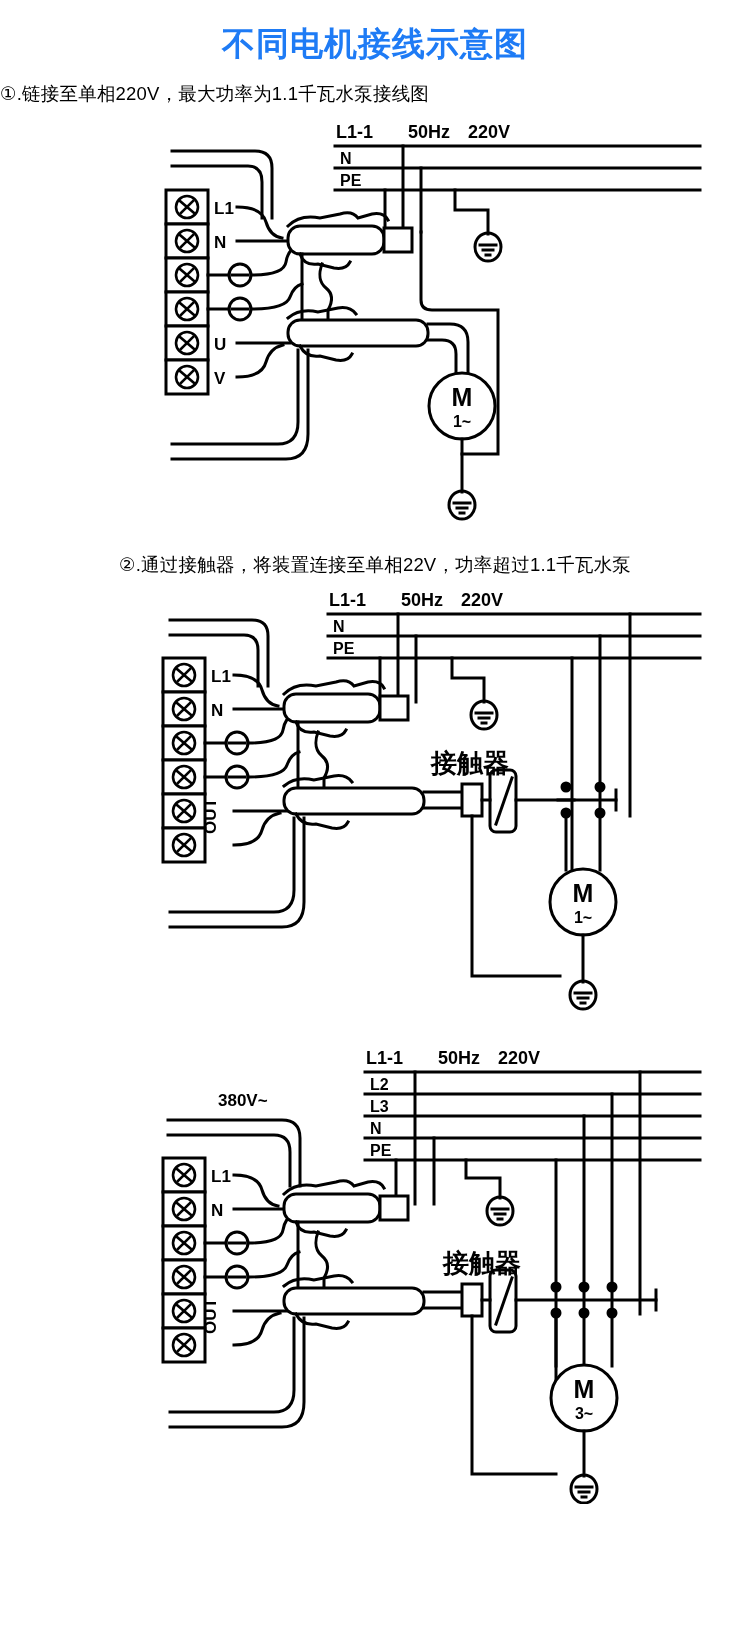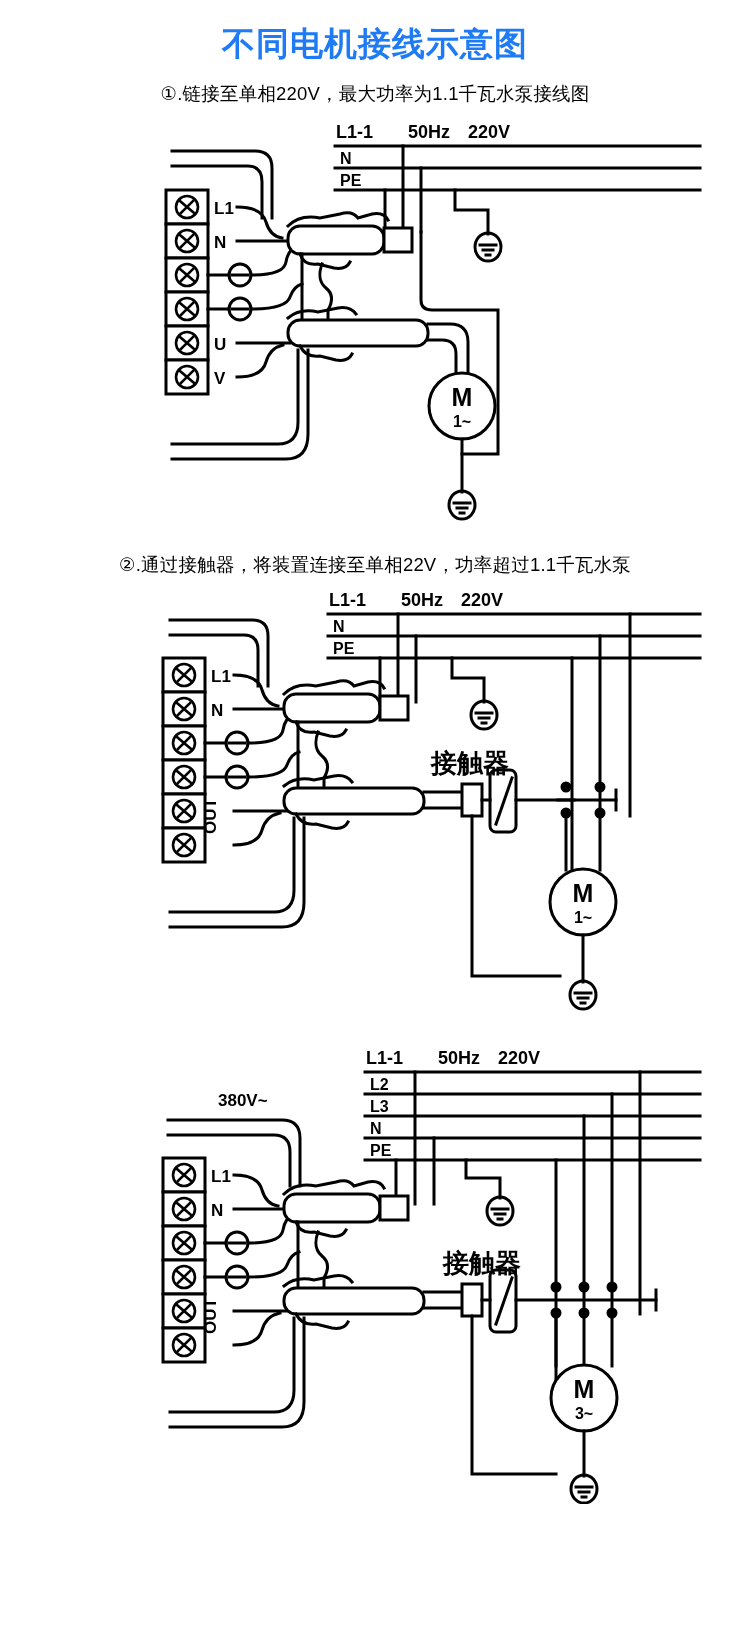--- a/index.html
+++ b/index.html
@@ -24,21 +24,20 @@
   .main-title {
     text-align: center;
     font-size: 33px;
     font-weight: bold;
     color: #1E7BF5;
     letter-spacing: 1px;
     padding-top: 24px;
     line-height: 1.2;
   }
   .caption {
-    text-align: center;
     font-size: 18.5px;
     color: #000000;
     line-height: 1.55;
     margin-top: 16px;
     letter-spacing: 0.2px;
   }
   .caption-2 {
     text-align: center;
     font-size: 18.5px;
     color: #000000;

